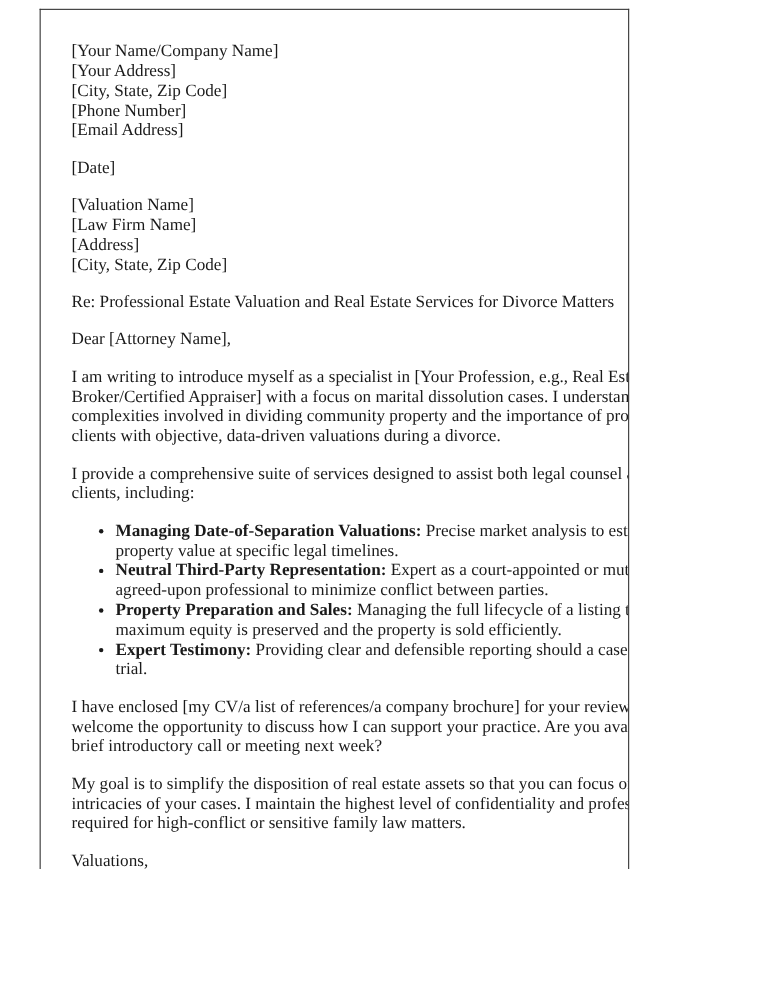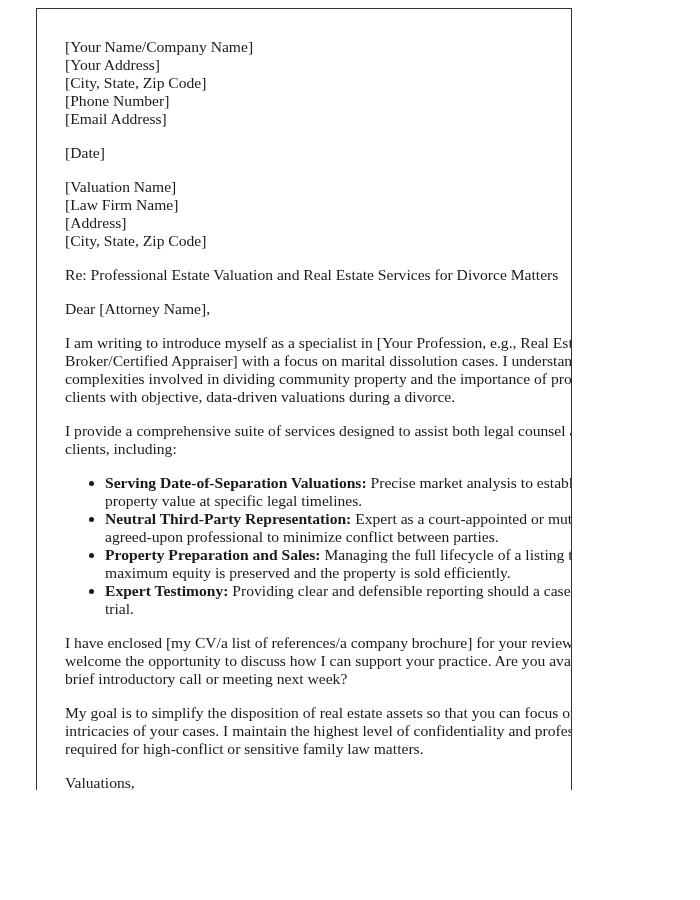--- a/index.html
+++ b/index.html
@@ -36,21 +36,21 @@
       <span class="line">[Valuation Name]</span>
       <span class="line">[Law Firm Name]</span>
       <span class="line">[Address]</span>
       <span class="line">[City, State, Zip Code]</span>
     </div>
     <p>Re: Professional Estate Valuation and Real Estate Services for Divorce Matters</p>
     <p>Dear [Attorney Name],</p>
     <p>I am writing to introduce myself as a specialist in [Your Profession, e.g., Real Estate Broker/Certified Appraiser] with a focus on marital dissolution cases. I understand the complexities involved in dividing community property and the importance of providing your clients with objective, data-driven valuations during a divorce.</p>
     <p>I provide a comprehensive suite of services designed to assist both legal counsel and their clients, including:</p>
     <ul>
-      <li><b>Serving Date-of-Separation Valuations:</b><span> Precise market analysis to establish property value at specific legal timelines.</span></li>
+      <li><b>Managing Date-of-Separation Valuations:</b><span> Precise market analysis to establish property value at specific legal timelines.</span></li>
       <li><b>Neutral Third-Party Representation:</b><span> Expert as a court-appointed or mutually agreed-upon professional to minimize conflict between parties.</span></li>
       <li><b>Property Preparation and Sales:</b><span> Managing the full lifecycle of a listing to ensure maximum equity is preserved and the property is sold efficiently.</span></li>
       <li><b>Expert Testimony:</b><span> Providing clear and defensible reporting should a case proceed to trial.</span></li>
     </ul>
     <p>I have enclosed [my CV/a list of references/a company brochure] for your review. I would welcome the opportunity to discuss how I can support your practice. Are you available for a brief introductory call or meeting next week?</p>
     <p>My goal is to simplify the disposition of real estate assets so that you can focus on the legal intricacies of your cases. I maintain the highest level of confidentiality and professionalism required for high-conflict or sensitive family law matters.</p>
     <p>Valuations,</p>
   </div>
 </div>
 

